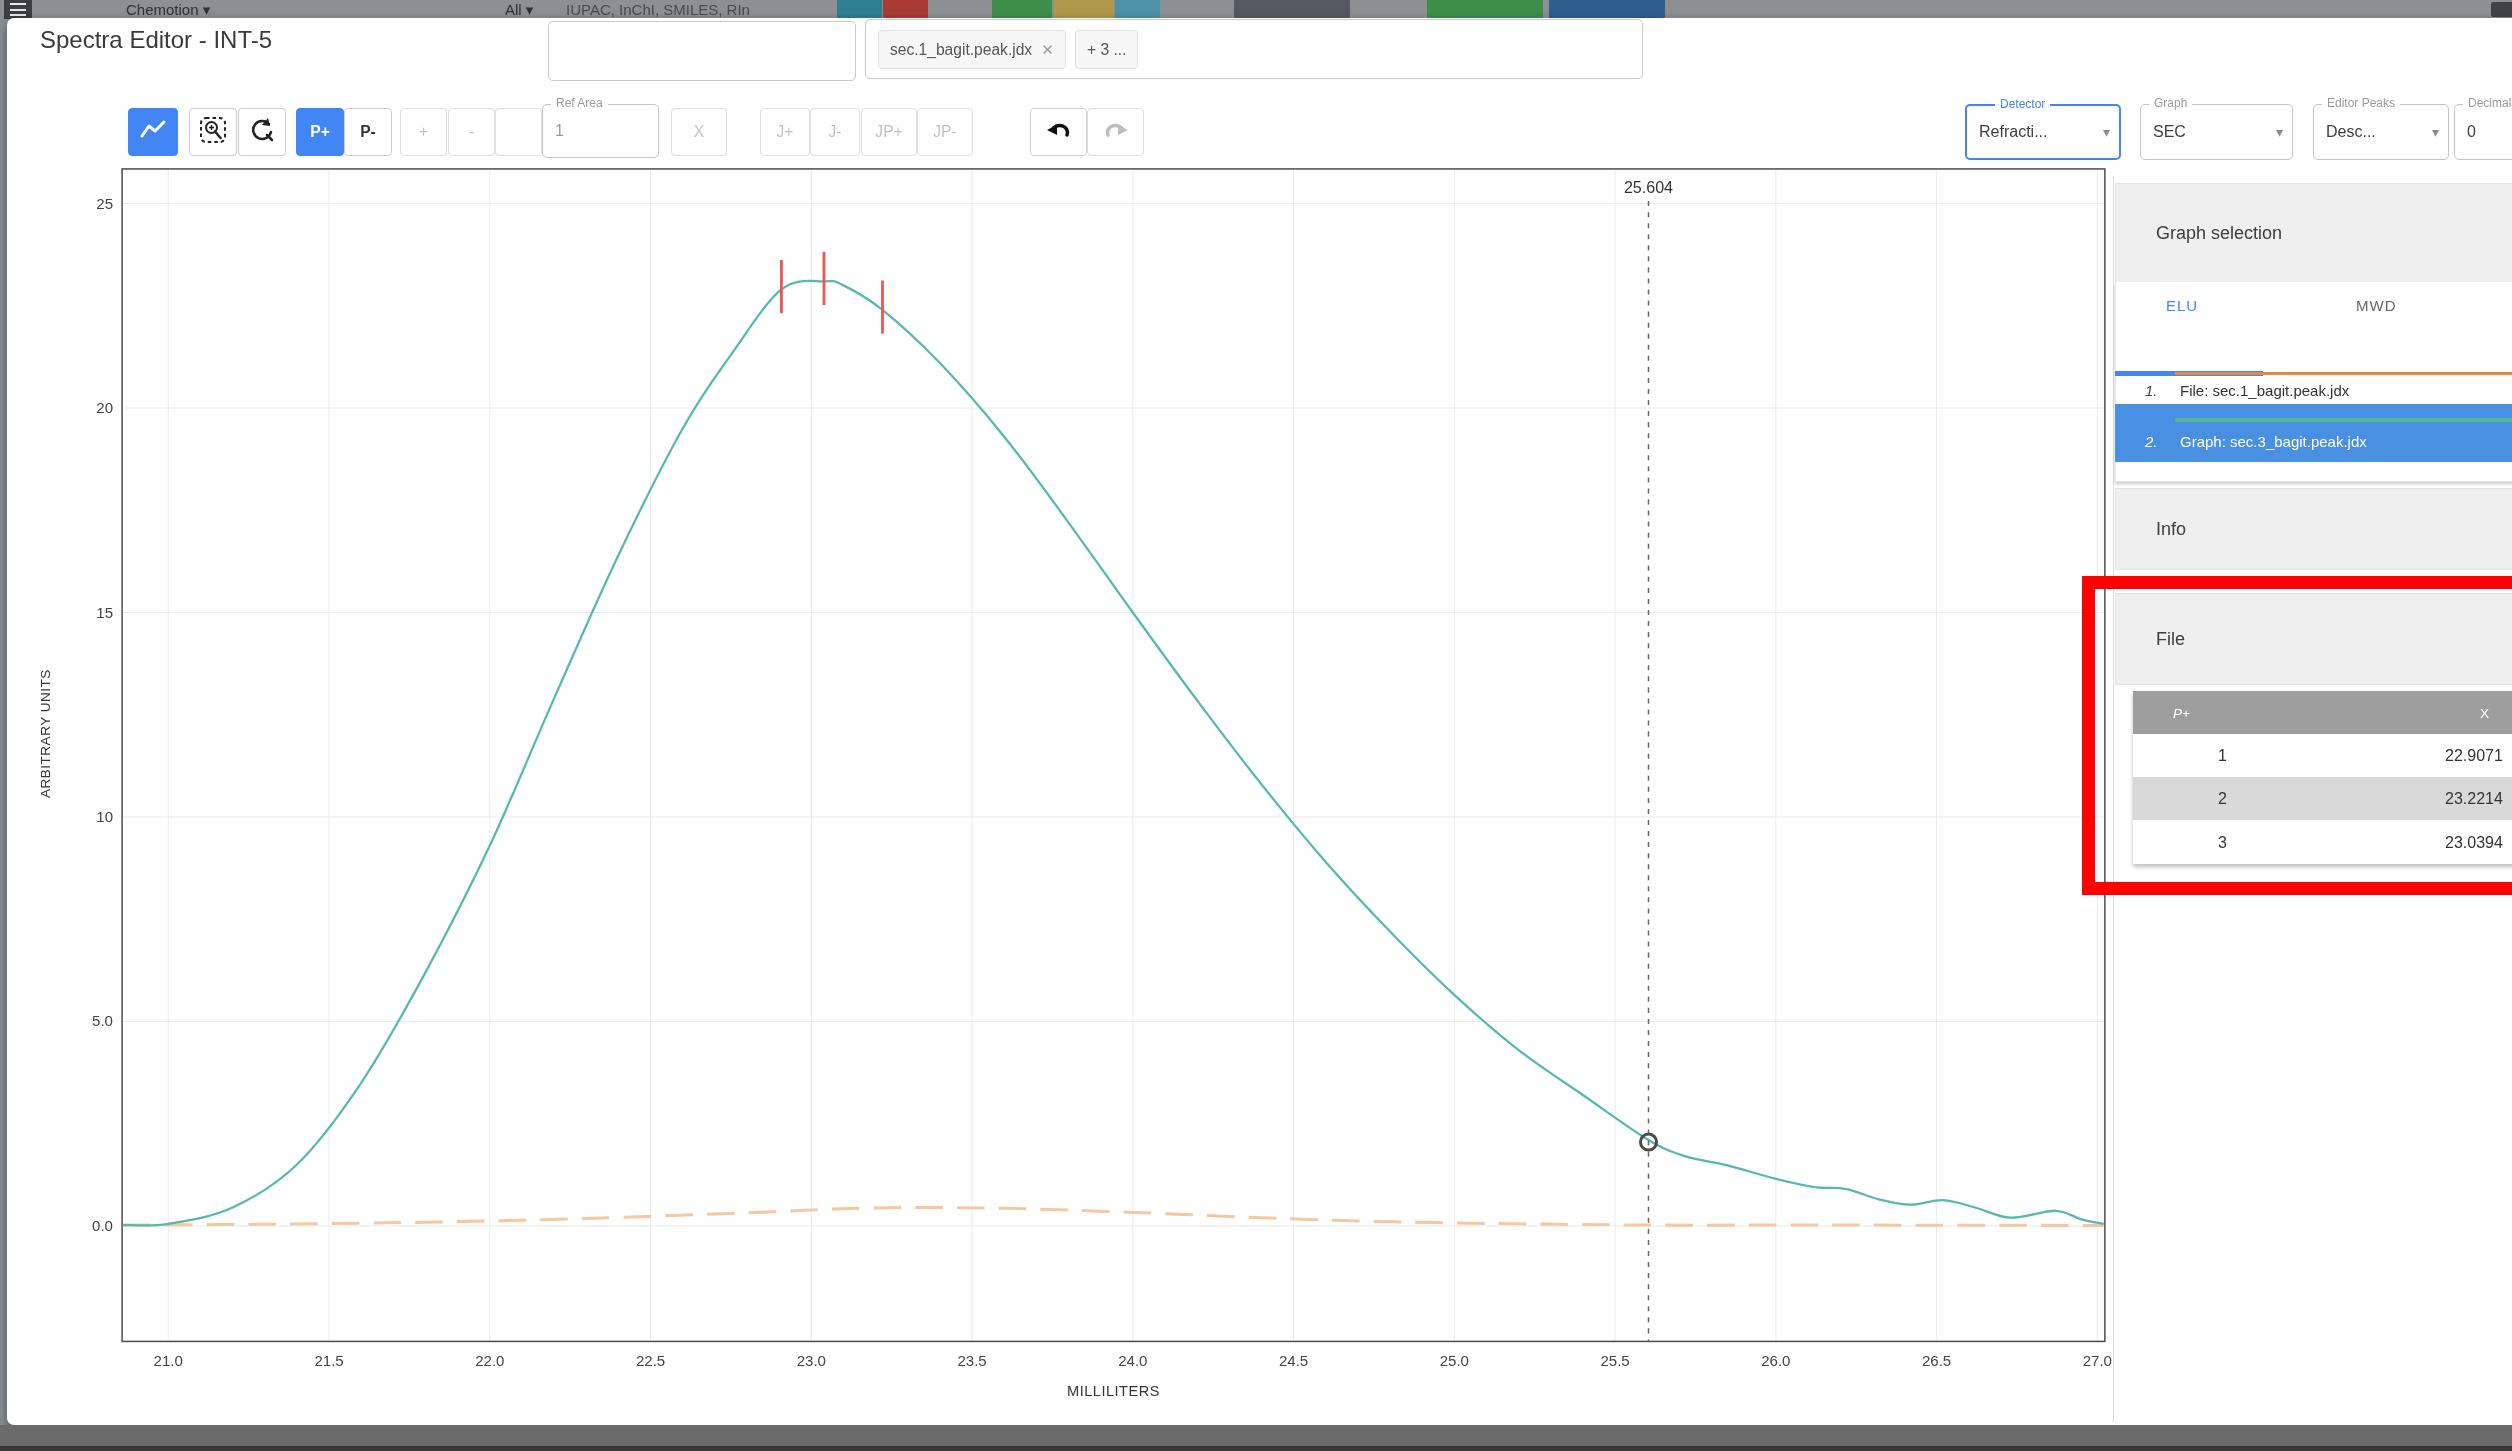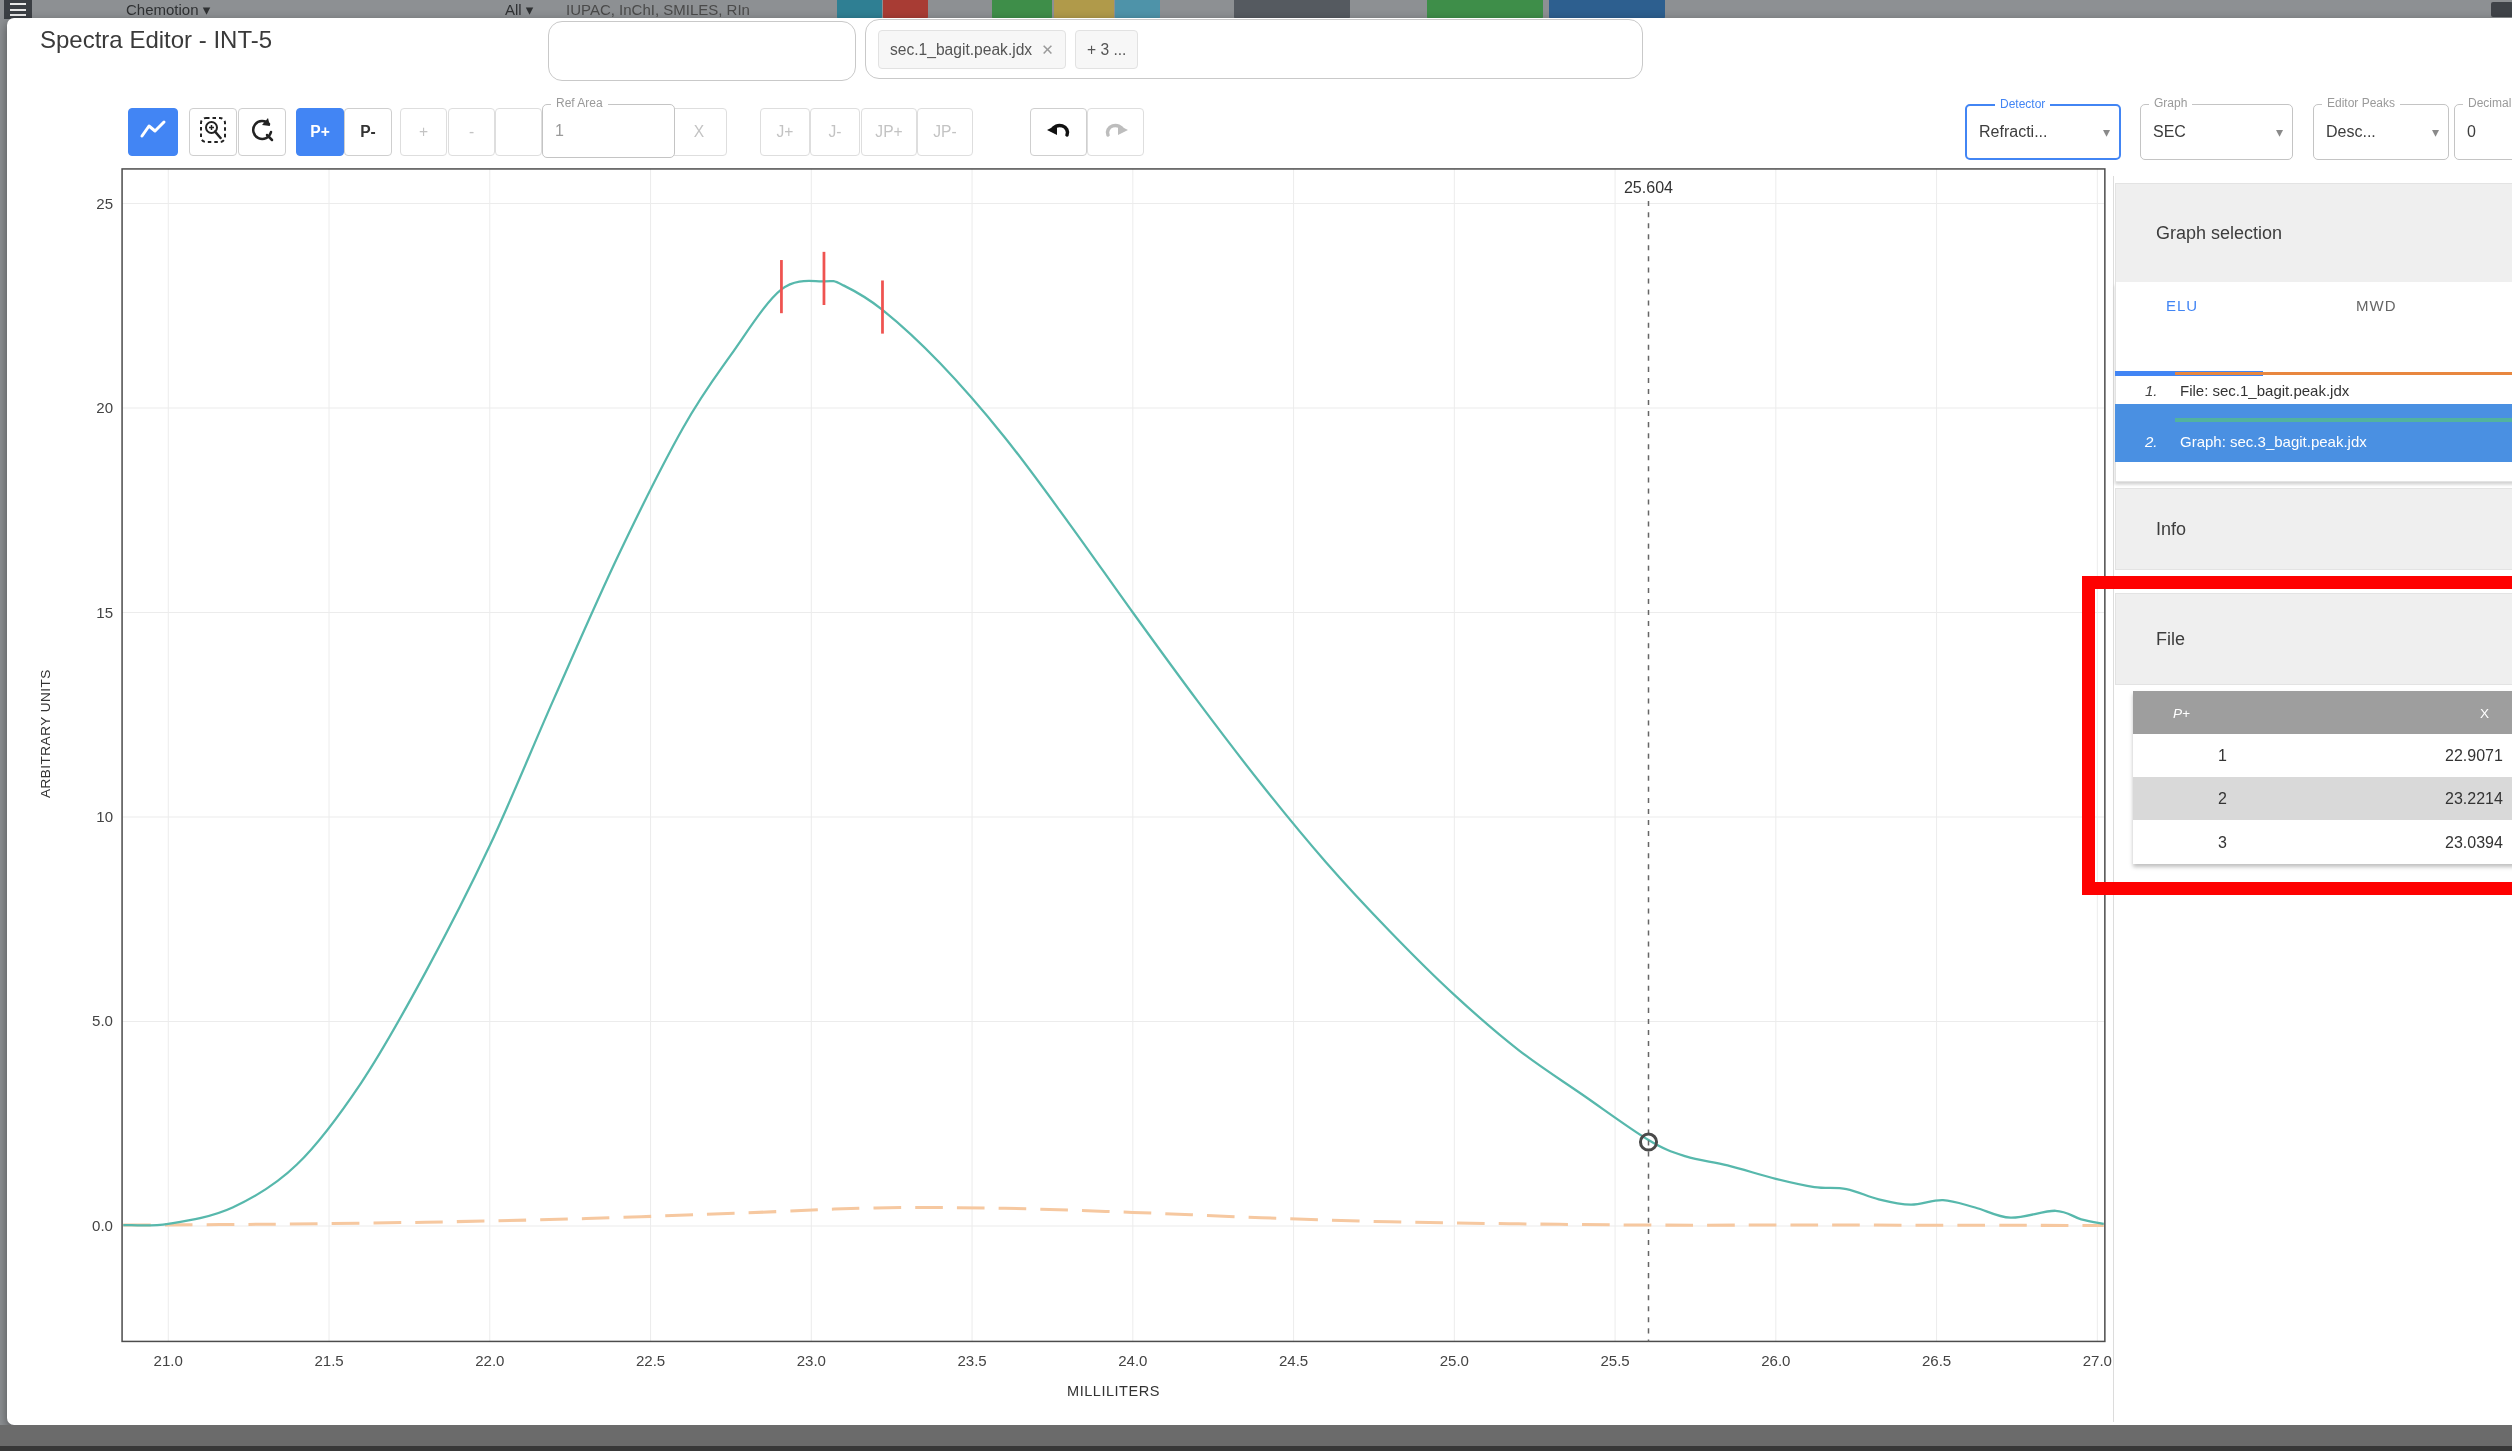--- a/index.html
+++ b/index.html
@@ -12,21 +12,21 @@
   .tb-block{top:0;height:19px;border-radius:0 0 2px 2px;}
   #hamburger{left:4px;top:0;width:28px;height:19px;background:#3b3f44;}
   #hamburger i{position:absolute;left:6px;width:16px;height:2px;background:#e8e8e8;}
   
   #modal{left:7px;top:18px;width:2830px;height:1407px;background:#ffffff;border-radius:7px;
          box-shadow:0 4px 11px rgba(0,0,0,0.45);}
   #bottombar{left:0;top:1425px;width:2847px;height:26px;background:#6b6b6b;}
   #bottombar-dark{left:0;top:1446px;width:2847px;height:5px;background:#383838;}
   #page-title{left:40px;top:26px;font-size:24px;color:#3a3a3a;}
   
-  .hdr-box{border:1px solid #c9c9c9;border-radius:14px;background:#fff;}
+  .hdr-box{border:1px solid #c9c9c9;border-radius:5px;background:#fff;}
   #dataset-select{left:548px;top:21px;width:306px;height:58px;}
   #dataset-value{left:573px;top:36px;font-size:17px;color:#333;}
   #dataset-caret{left:824px;top:36px;font-size:15px;color:#8a8a8a;}
   #files-box{left:865px;top:19px;width:776px;height:58px;}
   .chip{position:absolute;top:10px;height:37px;background:#f7f7f7;border:1px solid #e2e2e2;border-radius:4px;
         display:flex;align-items:center;padding:0 11px;font-size:15.6px;color:#555;white-space:nowrap;}
   .chip .x{margin-left:9px;color:#9a9a9a;font-size:15px;}
   
   .tbtn{position:absolute;top:108px;height:48px;background:#fff;border:1px solid #cfcfcf;border-radius:4px;
         display:flex;align-items:center;justify-content:center;font-size:15.6px;font-weight:bold;color:#333;
@@ -164,21 +164,21 @@
             <polygon points="4,24 24,14 24,34" fill="#111"></polygon>
           </svg></span>
       </div>
       <div class="tbtn disabled" style="left:1087px;width:57px">
         <span><svg width="28" height="24" viewBox="0 0 56 48">
             <path d="M42 24 A 16 14 0 1 0 12 34" fill="none" stroke="#bdbdbd" stroke-width="7" stroke-linecap="round"></path>
             <polygon points="52,24 32,14 32,34" fill="#bdbdbd"></polygon>
           </svg></span>
       </div>
     </div>
-  <div class="fieldset" id="refarea" style="left:542px;top:104px;width:133px;height:54px">
+  <div class="fieldset" id="refarea" style="left:542px;top:104px;width:117px;height:54px">
     <span class="legend">Ref Area</span>
     <span class="val" style="color:#9a9a9a">1</span>
   </div>
 
   <div id="controls">
       <div class="fieldset accent" style="left:1965px;top:104px;width:156px;height:56px">
         <span class="legend">Detector</span>
         <span class="val">Refracti...</span>
         <span class="caret">▾</span>
       </div>

